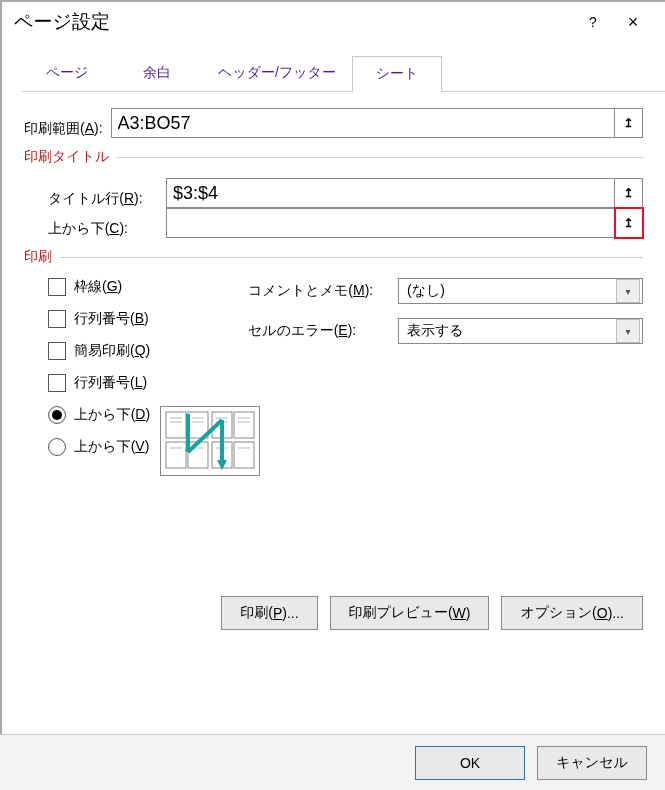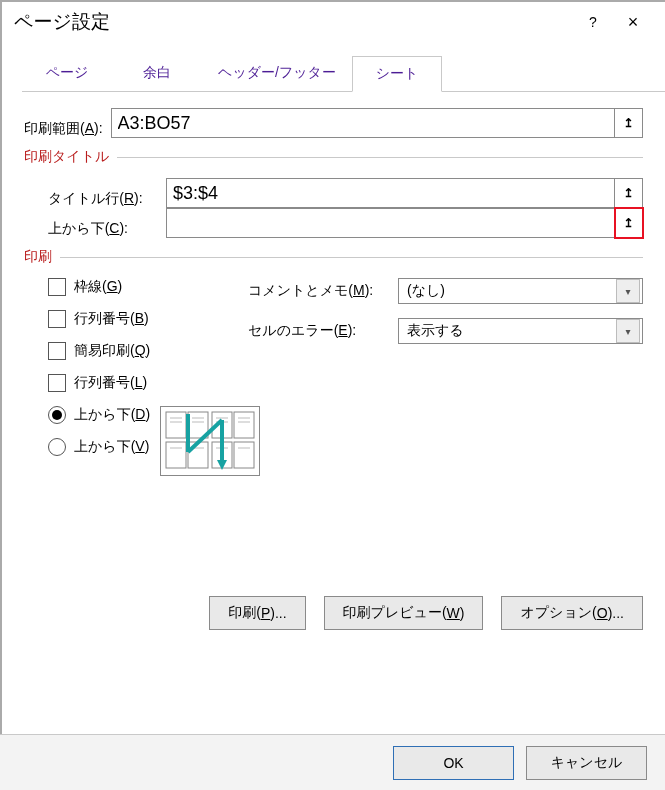--- a/index.html
+++ b/index.html
@@ -37,26 +37,26 @@
   .select{flex:1;height:26px;border:1px solid #8a8a8a;display:flex;align-items:center;
     padding:0 8px;justify-content:space-between;background:#fff}
   .select .arrow{width:24px;height:24px;border:1px solid #bcbcbc;margin-right:-6px;
     display:flex;align-items:center;justify-content:center;font-size:10px;color:#555;background:#eee}
   .radio{display:flex;align-items:center;margin-bottom:14px}
   .radio .circ{width:18px;height:18px;border:1px solid #555;border-radius:50%;margin-right:8px;
     display:flex;align-items:center;justify-content:center}
   .radio .circ .dot{width:10px;height:10px;background:#000;border-radius:50%}
   .dir-illust{width:100px;height:70px;border:1px solid #888;margin-left:10px;
     display:flex;align-items:center;justify-content:center;background:#fff;position:relative}
-  .btn-row{display:flex;justify-content:flex-end;gap:18px;margin-top:120px}
+  .btn-row{display:flex;justify-content:flex-end;gap:12px;margin-top:120px}
   .pushbtn{height:34px;padding:0 18px;border:1px solid #8a8a8a;background:#e9e9e9;
     display:flex;align-items:center;justify-content:center}
   .footer{position:absolute;left:0;right:0;bottom:0;height:56px;border-top:1px solid #c9c9c9;
     display:flex;align-items:center;justify-content:flex-end;padding:0 18px;gap:12px;background:#f3f3f3}
-  .footer .pushbtn{width:121px}
+  .footer .pushbtn{width:110px}
   .footer .pushbtn.primary{border:1px solid #2f6fb5}
   .collapse-icon{font-size:12px;font-weight:900;line-height:1}
 </style>
 </head>
 <body>
 
 <div class="titlebar">
   <div class="title">ページ設定</div>
   <div class="btn">
       <span>?</span>

